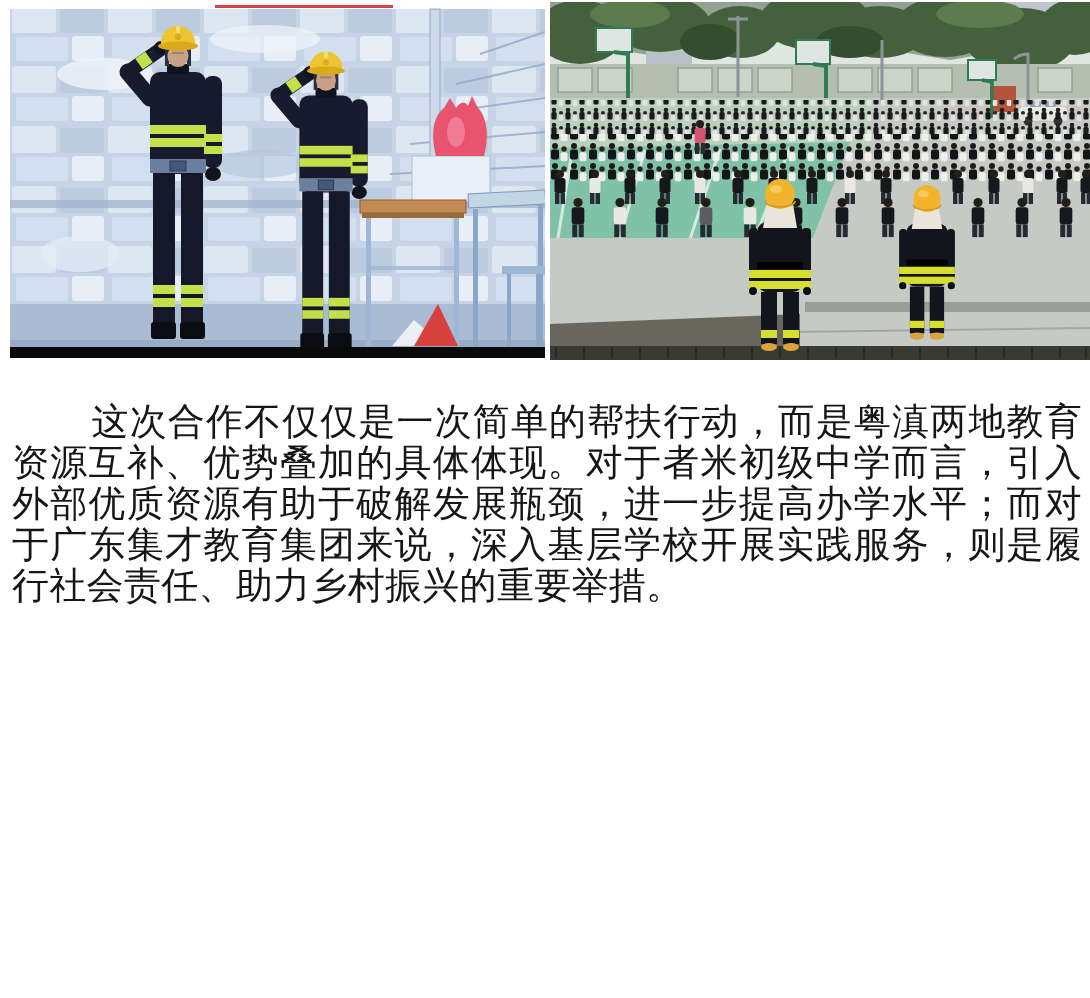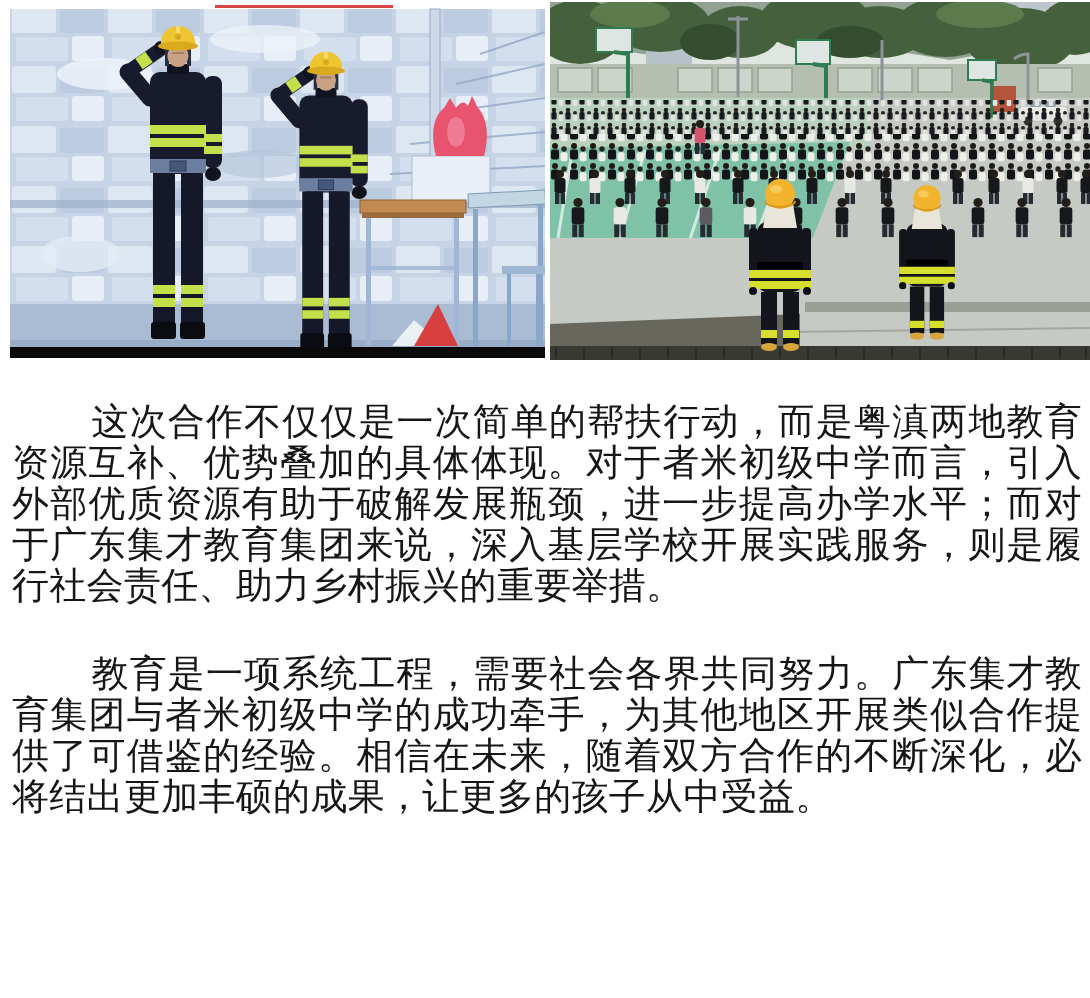--- a/index.html
+++ b/index.html
@@ -294,16 +294,15 @@
         <use href="#p" transform="translate(516,196) scale(1.15)" color="#17181c"></use>
       </g>
 
       <use href="#ffb" transform="translate(230,176)"></use>
       <use href="#ffb" transform="translate(377,182) scale(0.9)"></use>
     </svg>
   </figure>
 
   <div class="article">
     <p>这次合作不仅仅是一次简单的帮扶行动，而是粤滇两地教育资源互补、优势叠加的具体体现。对于者米初级中学而言，引入外部优质资源有助于破解发展瓶颈，进一步提高办学水平；而对于广东集才教育集团来说，深入基层学校开展实践服务，则是履行社会责任、助力乡村振兴的重要举措。</p>
-    <p>教育是一项系统工程，需要社会各界共同努力。广东集才教育集团与者米初级中学的成功牵手，为其他地区开展类似合作提供了可借鉴的经验。相信在未来，随着双方合作的不断深化，必将结出更加丰硕的成果，让更多的孩子从中受益。</p>
   </div>
 
 </div>
 
 </body></html>

